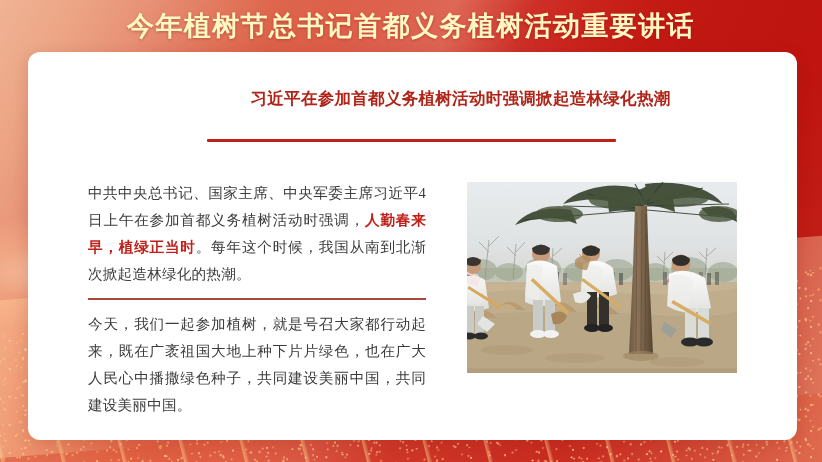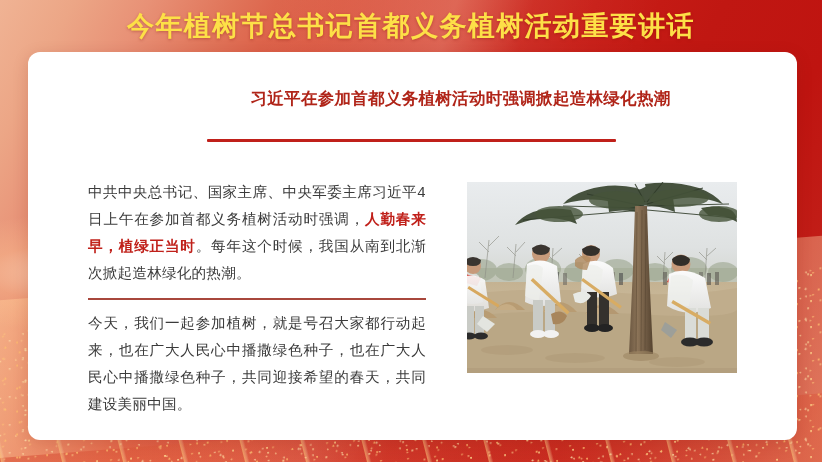--- a/index.html
+++ b/index.html
@@ -138,21 +138,21 @@
     pointer-events: none;
   }
 
   
   .header-title {
     position: absolute;
     left: 0;
     top: 9px;
     width: 822px;
     text-align: center;
-    color: #fde047;
+    color: #fef9c3;
     font-family: "Liberation Serif", "DejaVu Serif", serif;
     font-weight: 700;
     font-size: 27px;
     letter-spacing: 1.4px;
     line-height: 34px;
     text-shadow: 0 1px 3px rgba(120,10,5,0.35);
     white-space: nowrap;
   }
 
   
@@ -206,21 +206,21 @@
 
   .text-col {
     position: absolute;
     left: 60px;
     top: 0;
     width: 338px;
   }
 
   .para {
     color: #3b3b3b;
-    font-family: Liberation Mono, monospace;
+    font-family: Liberation Serif, serif;
     font-size: 14.6px;
     line-height: 27px;
     letter-spacing: 0.2px;
     text-align: justify;
     text-justify: inter-character;
   }
   .para .hl {
     color: #c0201a;
     font-weight: 700;
   }
@@ -266,21 +266,21 @@
     </div>
     <div class="subtitle-rule"></div>
 
     <div class="body-area">
 
       <div class="text-col">
         <div class="para"><span>中共中央总书记、国家主席、中央军委主席习近平4日上午在参加首都义务植树活动时强调，</span><span class="hl">人勤春来早，植绿正当时</span><span>。每年这个时候，我国从南到北渐次掀起造林绿化的热潮。</span></div>
 
         <div class="para-divider"></div>
 
-        <div class="para">今天，我们一起参加植树，就是号召大家都行动起来，也在广大人民心中播撒绿色种子，也在广大人民心中播撒绿色种子，共同迎接希望的春天，共同建设美丽中国。</div>
+        <div class="para">今天，我们一起参加植树，就是号召大家都行动起来，既在广袤祖国大地上种下片片绿色，也在广大人民心中播撒绿色种子，共同建设美丽中国，共同建设美丽中国。</div>
       </div>
 
       <div class="photo">
         <svg width="270" height="191" viewBox="0 0 270 191" xmlns="http://www.w3.org/2000/svg">
           <defs>
             <linearGradient id="skyG" x1="0" y1="0" x2="0" y2="1">
               <stop offset="0%" stop-color="#e9ecee"></stop>
               <stop offset="60%" stop-color="#dfe2e2"></stop>
               <stop offset="100%" stop-color="#d2d4ce"></stop>
             </linearGradient>

